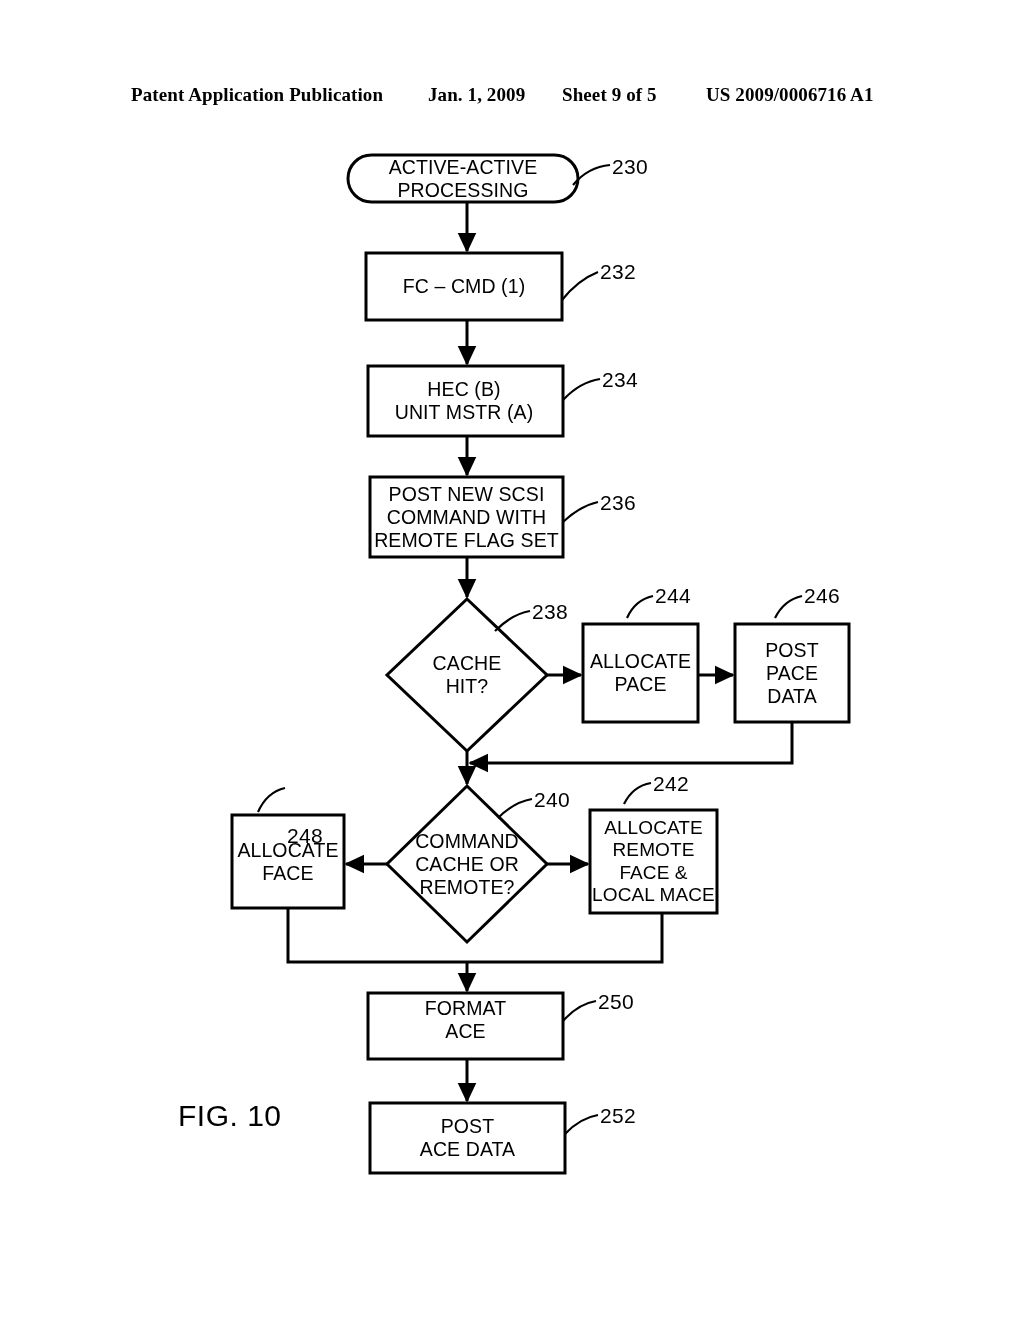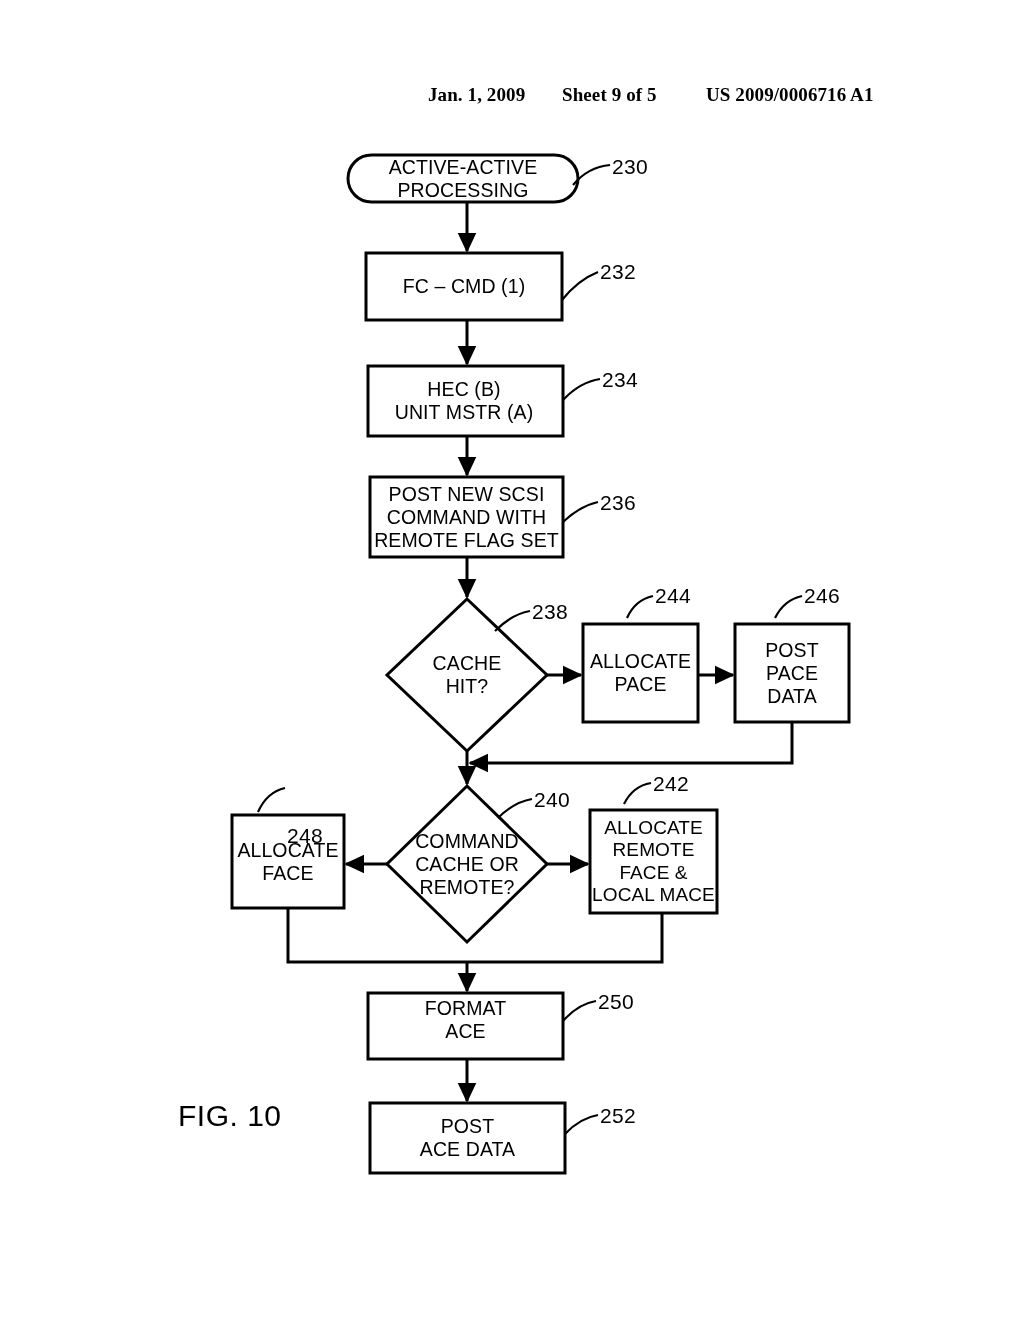--- a/index.html
+++ b/index.html
@@ -91,20 +91,21 @@
     position: absolute;
     font-size: 21px;
     letter-spacing: 0.3px;
     white-space: nowrap;
   }
 </style>
 </head>
 <body>
 
 <div id="page-header">
+  <span class="hdr-pub">Patent Application Publication</span>
   <span class="hdr-date">Jan. 1, 2009</span>
   <span class="hdr-sheet">Sheet 9 of 5</span>
   <span class="hdr-docid">US 2009/0006716 A1</span>
 </div>
 
 <svg id="flowchart" viewBox="0 0 1024 1320" xmlns="http://www.w3.org/2000/svg">
   <defs>
     <marker id="arrow" viewBox="0 0 12 12" refX="10.5" refY="6" markerWidth="7" markerHeight="7" orient="auto-start-reverse">
       <path d="M0,0.6 L11.5,6 L0,11.4 z" class="arrowhead"></path>
     </marker>

